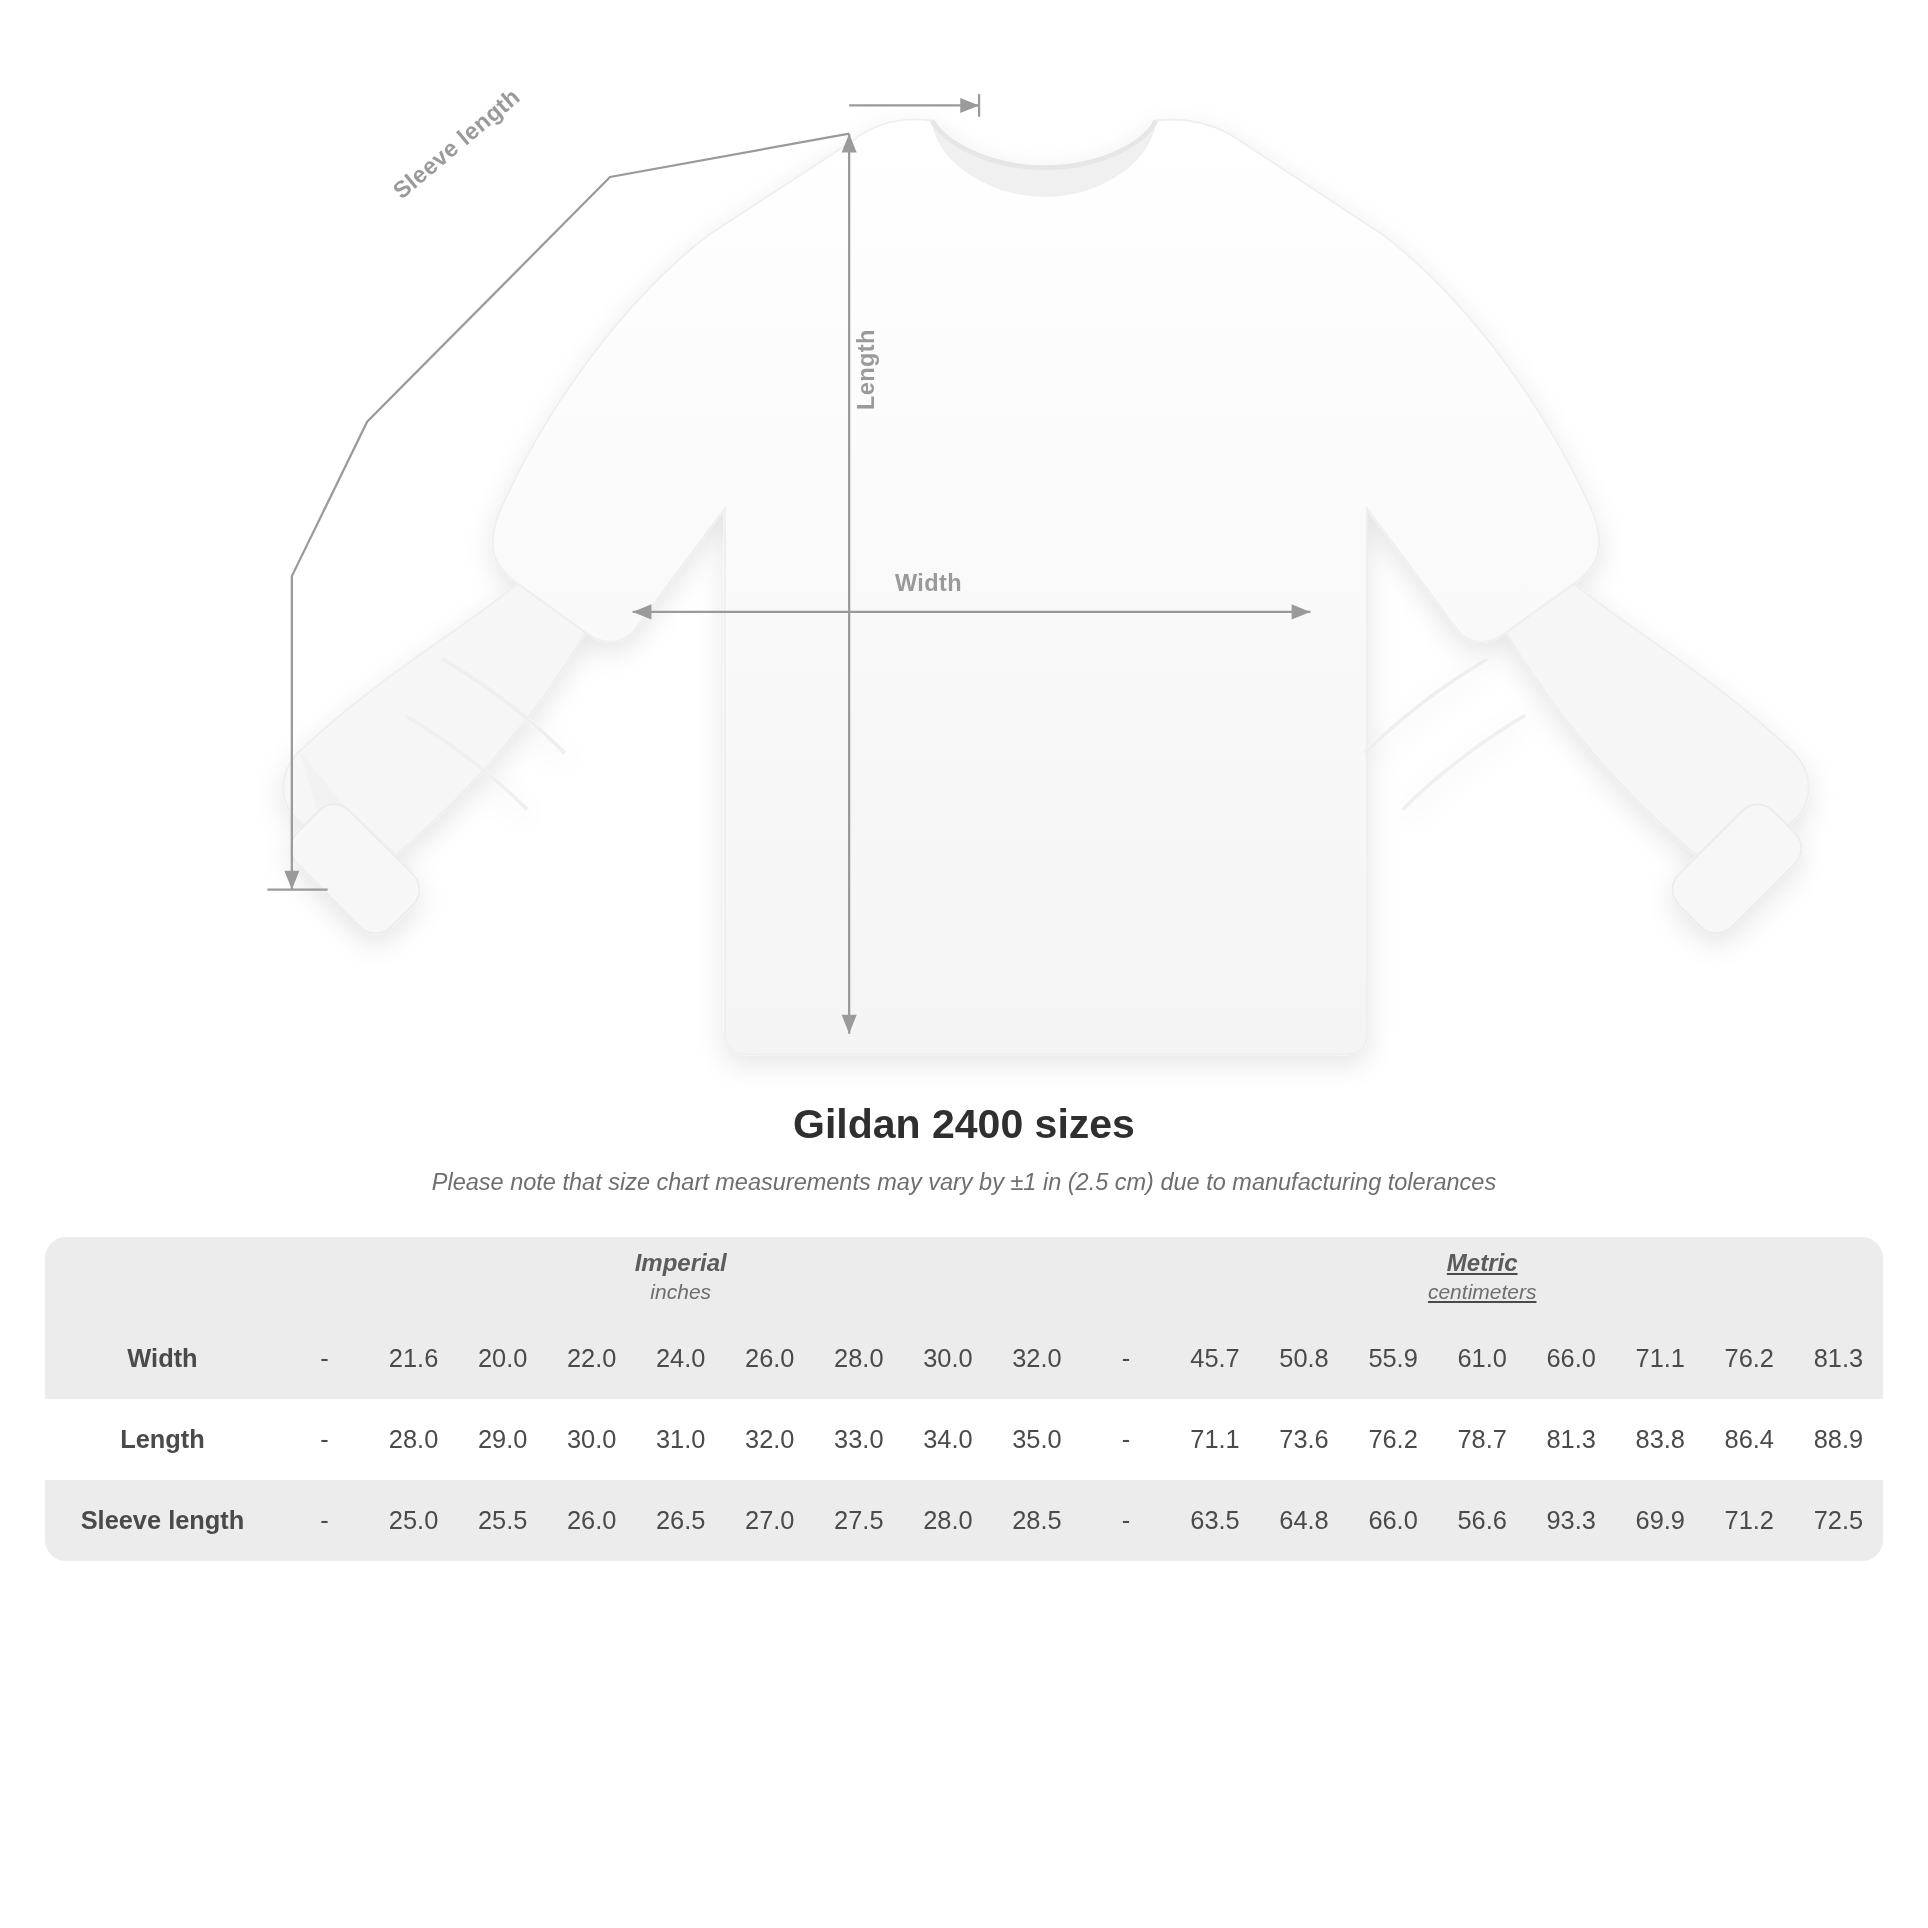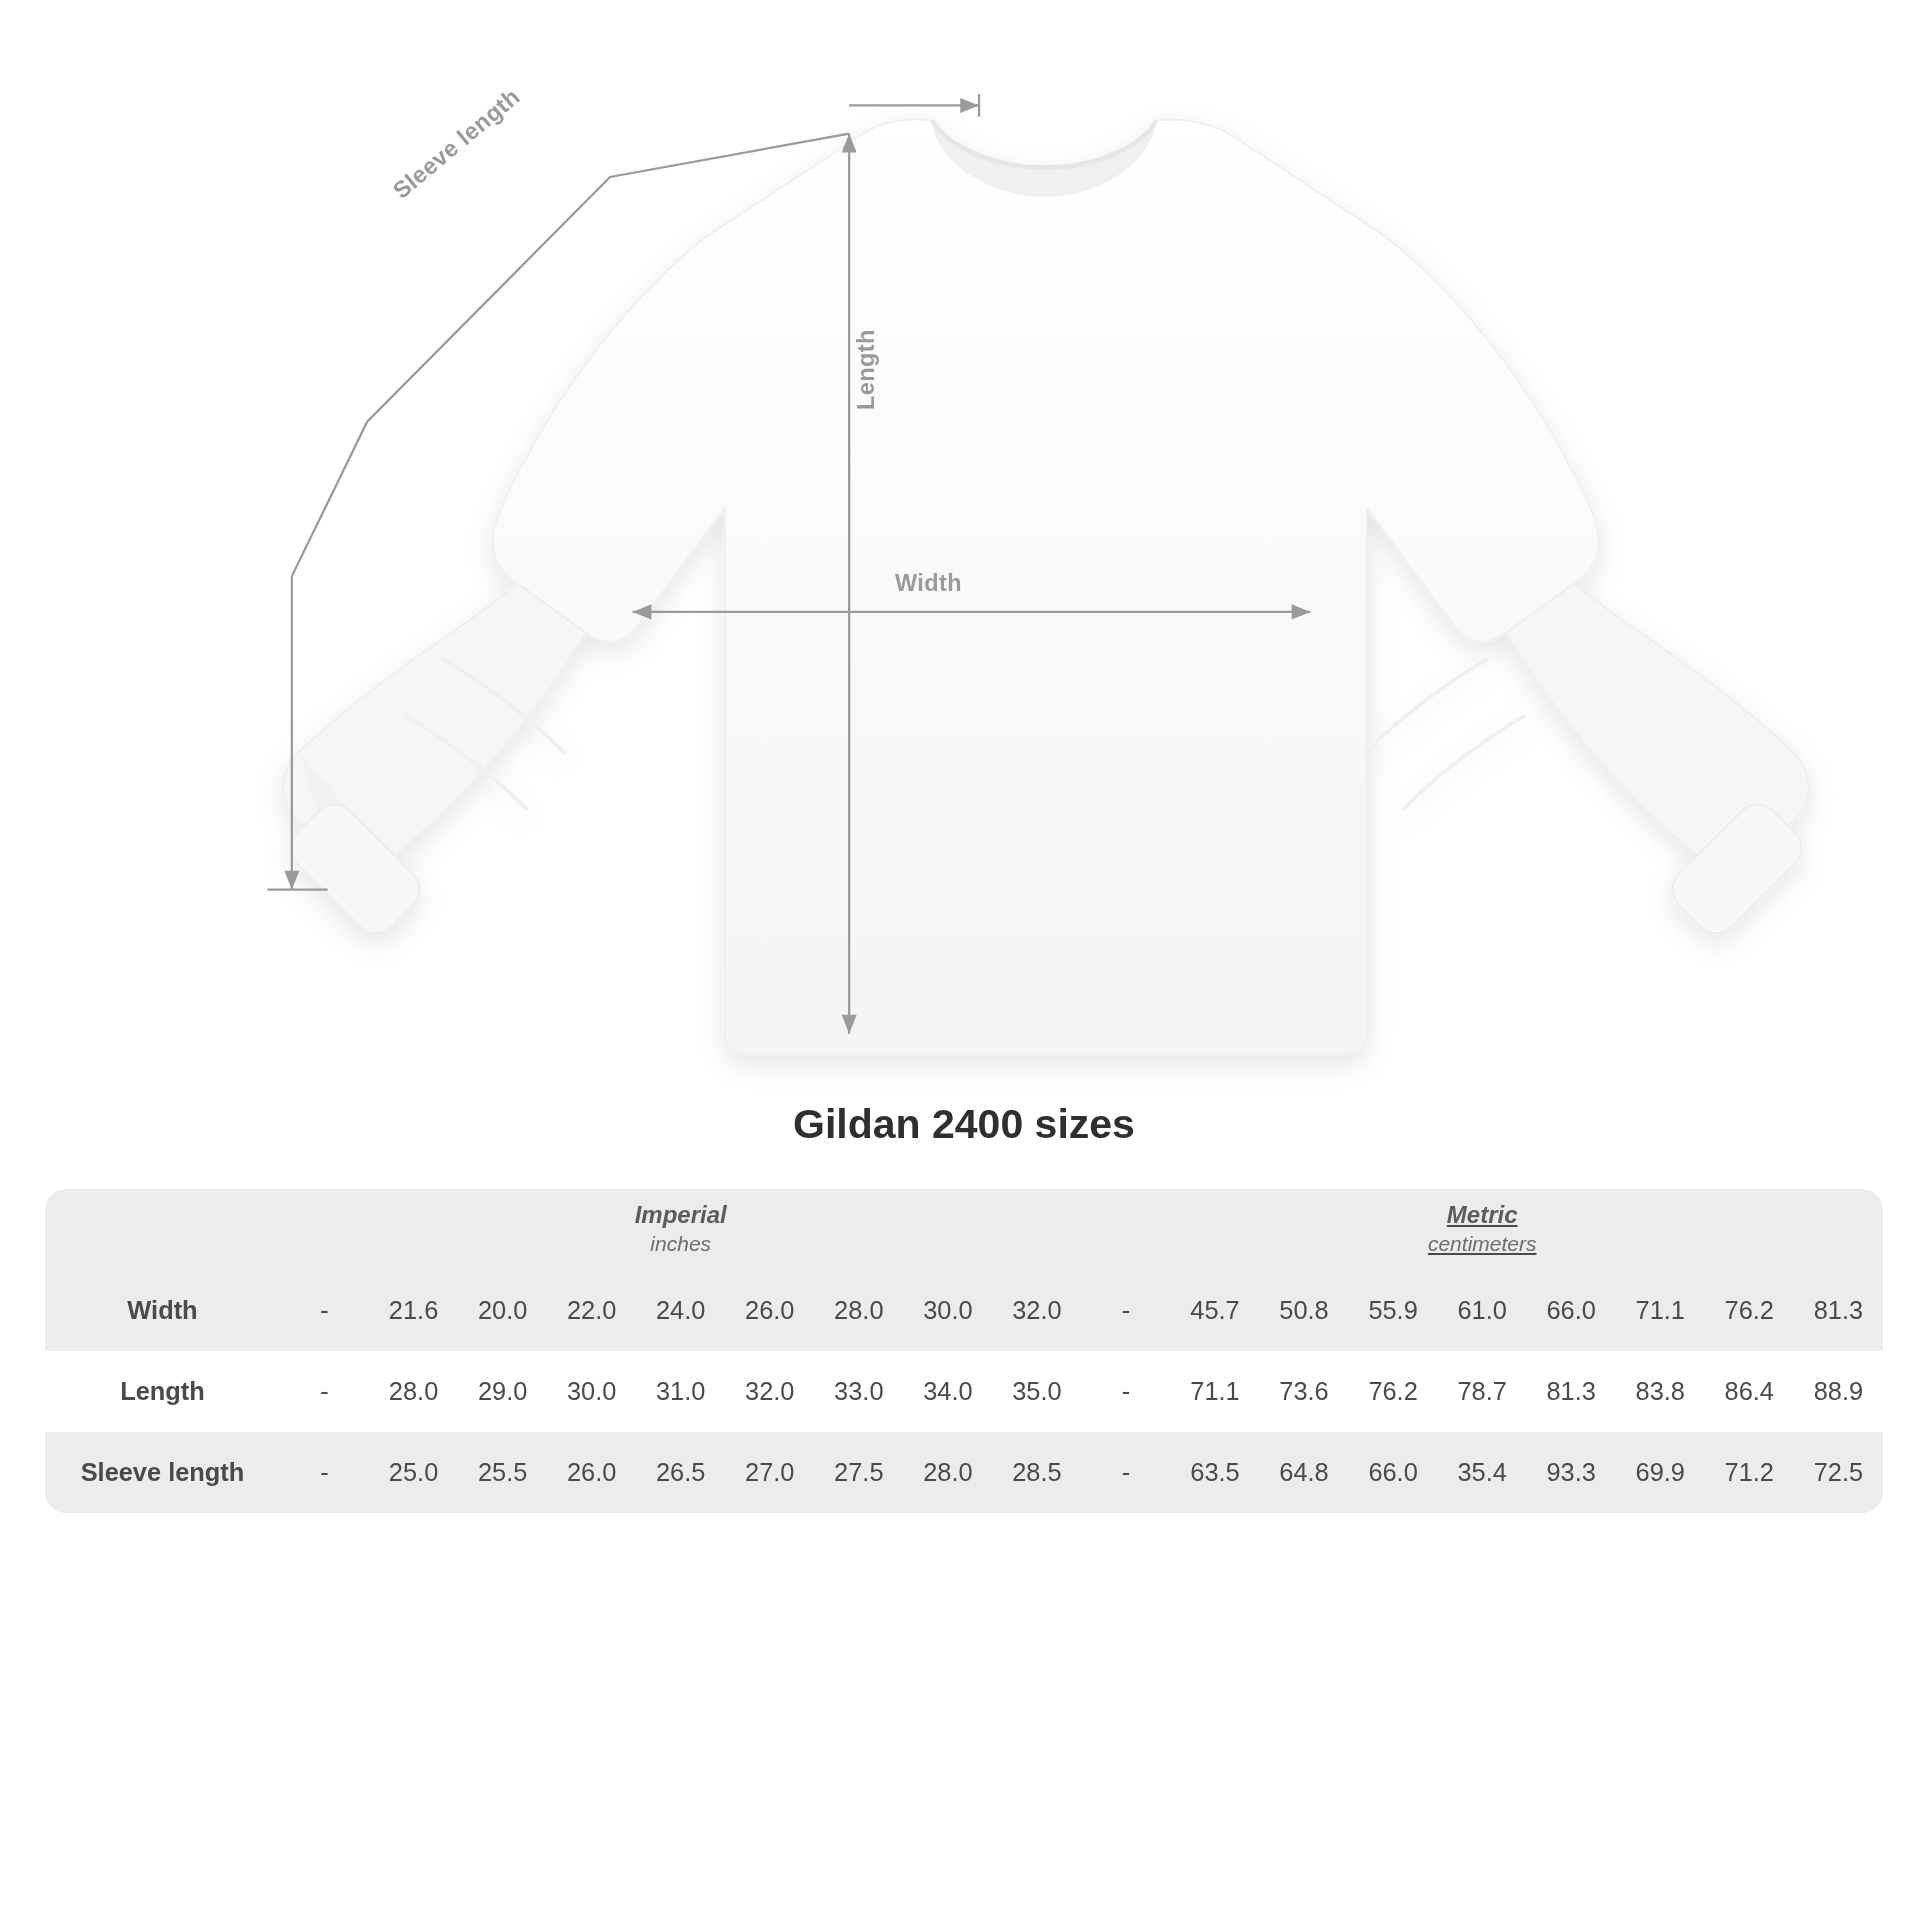--- a/index.html
+++ b/index.html
@@ -227,20 +227,21 @@
     </g>
   </svg>
 
   <div class="dim-label label-width">Width</div>
   <div class="dim-label label-length">Length</div>
   <div class="dim-label label-sleeve">Sleeve length</div>
 </div>
 
 <div class="title-block">
   <h1 class="chart-title">Gildan 2400 sizes</h1>
+  <p class="chart-subtitle">Please note that size chart measurements may vary by ±1 in (2.5 cm) due to manufacturing tolerances</p>
 </div>
 
 <div class="table-wrap">
   <table class="size-table">
     <colgroup>
       <col class="col-label">
       <col span="18">
     </colgroup>
     <tbody>
       <tr class="sys-header">
@@ -307,21 +308,21 @@
         <td>26.0</td>
         <td>26.5</td>
         <td>27.0</td>
         <td>27.5</td>
         <td>28.0</td>
         <td>28.5</td>
         <td>-</td>
         <td>63.5</td>
         <td>64.8</td>
         <td>66.0</td>
-        <td>35.4</td>
+        <td>56.6</td>
         <td>93.3</td>
         <td>69.9</td>
         <td>71.2</td>
         <td>72.5</td>
       </tr>
     </tbody>
   </table>
 </div>
 
 

